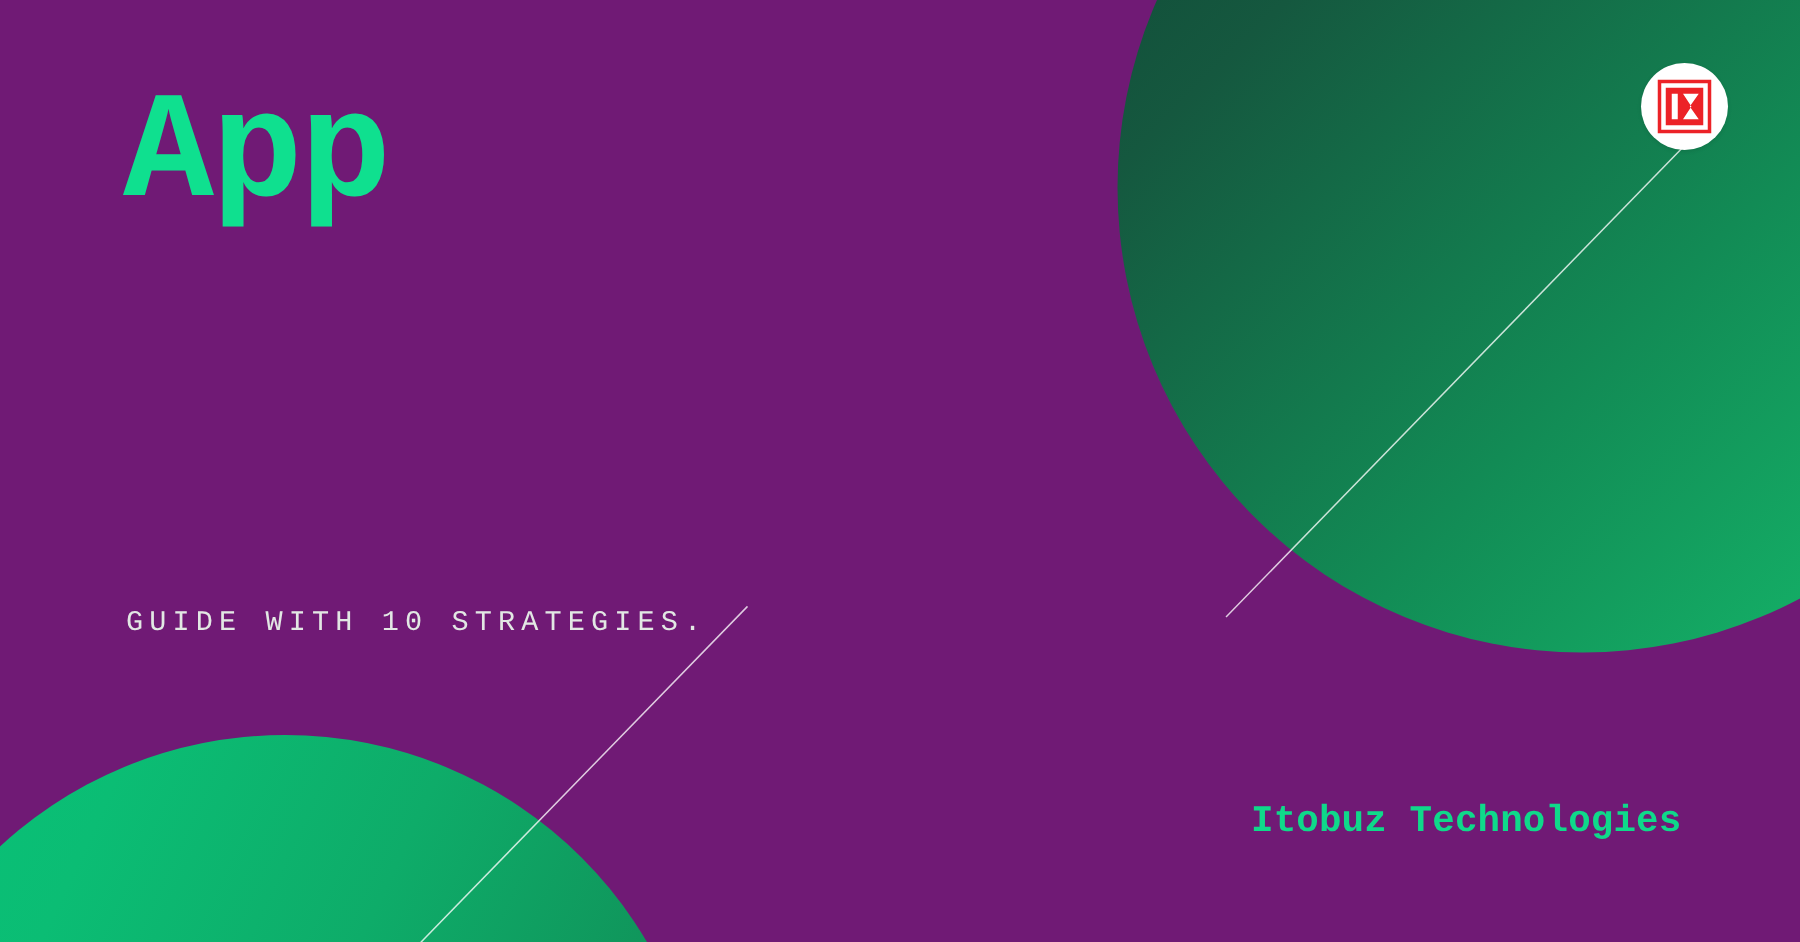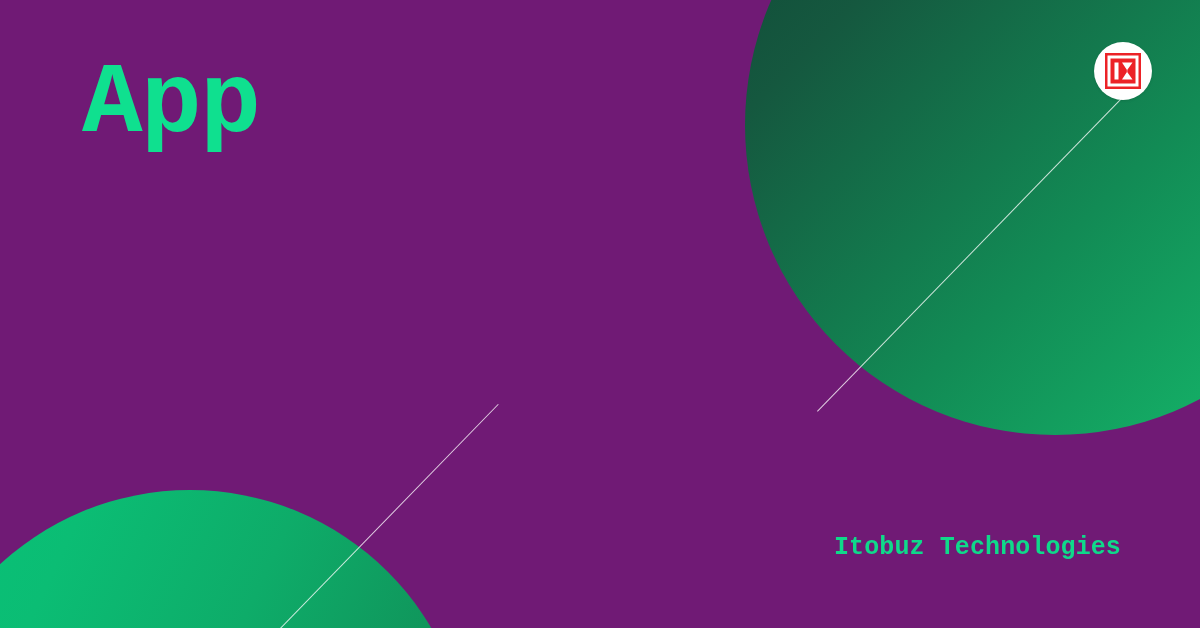--- a/index.html
+++ b/index.html
@@ -144,16 +144,17 @@
       <rect x="4" y="4" width="28" height="28" fill="none" stroke="#ffffff" stroke-width="3"></rect>
       <rect x="9.5" y="9.5" width="4" height="17" fill="#ffffff"></rect>
       <path d="M17 9.5 L27.5 9.5 L21.5 18 L27.5 26.5 L17 26.5 L22.6 18 Z" fill="#ffffff"></path>
     </svg>
   </div>
 
   <h1 class="headline">
     <span class="line">App</span>
   </h1>
 
+  <p class="subtitle">GUIDE WITH 10 STRATEGIES.</p>
 
   <p class="brand">Itobuz Technologies</p>
 
 </div>
 
 </body></html>

